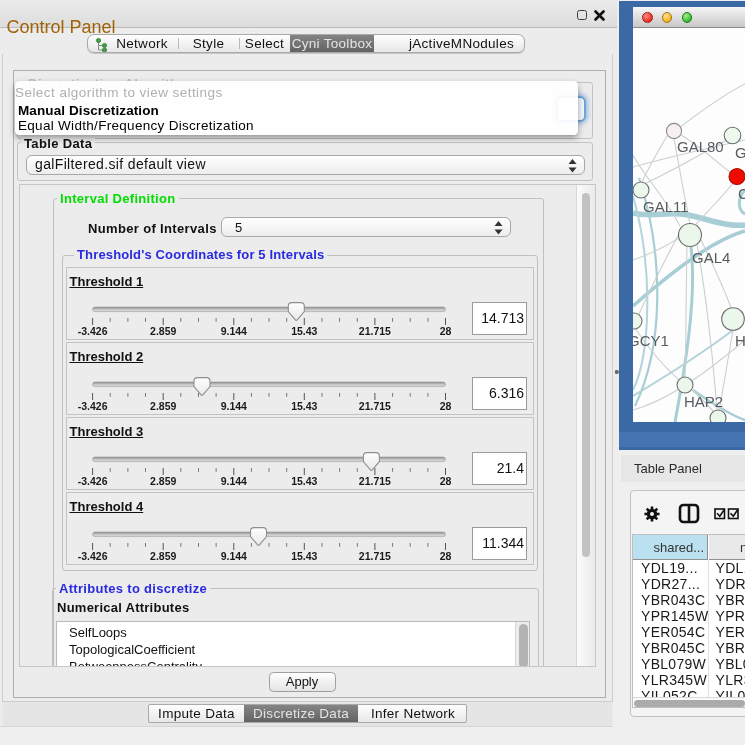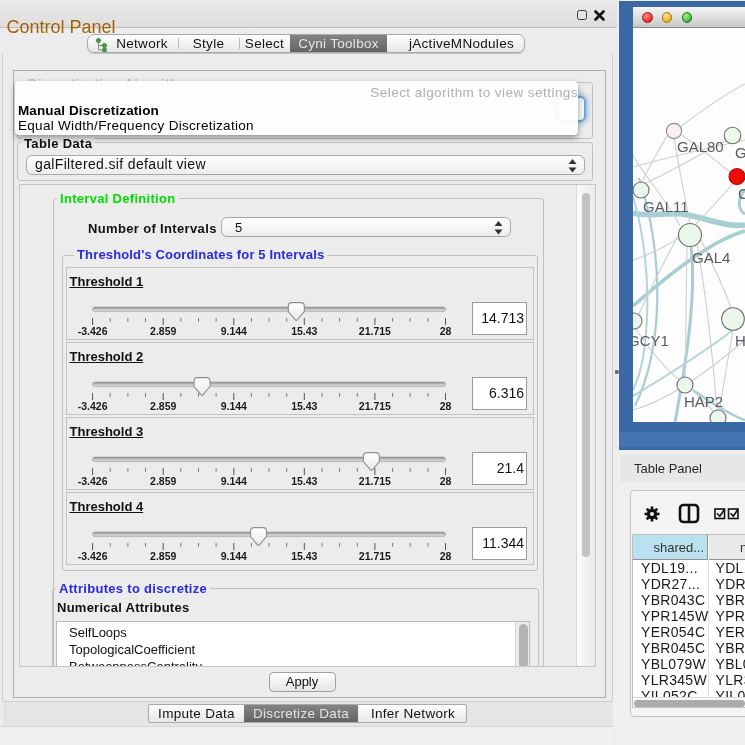--- a/index.html
+++ b/index.html
@@ -36,33 +36,33 @@
     <line x1="3.5" y1="8.5" x2="9" y2="8.5" stroke="#888" stroke-width="1"></line>
     <line x1="3.5" y1="13" x2="9" y2="13" stroke="#888" stroke-width="1"></line>
     <circle cx="3.5" cy="3.5" r="2.1" fill="#44a046" stroke="#2e7d31" stroke-width="0.8"></circle>
     <circle cx="9.5" cy="8.5" r="2.1" fill="#44a046" stroke="#2e7d31" stroke-width="0.8"></circle>
     <circle cx="9.5" cy="13" r="2.1" fill="#44a046" stroke="#2e7d31" stroke-width="0.8"></circle>
   </svg>
   <div class="segsep" style="left:90px"></div>
   <div class="seg" style="left:90px;width:61px;line-height:18px">Style</div>
   <div class="segsep" style="left:151px"></div>
   <div class="seg" style="left:151px;width:51px;line-height:18px">Select</div>
-  <div class="seg dark" style="left:202px;width:97px;line-height:18px">Cyni Toolbox</div>
+  <div class="seg dark" style="left:202px;width:84px;line-height:18px">Cyni Toolbox</div>
   <div class="seg" style="left:309px;width:129px;line-height:18px">jActiveMNodules</div>
 </div>
 
 <div class="abs" style="left:2px;top:54px;width:611px;height:648px;border:1px solid #cdcdcd;border-top:none;background:#ececec"></div>
 <div class="abs" style="left:13px;top:70px;width:593px;height:628px;border:1px solid #aeaeae;background:#ececec"></div>
 
 <div class="abs" style="left:17px;top:82px;width:576px;height:57px;border:1px solid #c2c2c2;border-radius:3px"></div>
 <div class="abs" style="left:25px;top:76px;font-size:13.5px;font-weight:bold;color:#c2c2c2;background:#ececec;padding:0 3px;letter-spacing:0.3px">Discretization Algorithm</div>
 <div class="abs" style="left:556px;top:96px;width:30px;height:26px;border-radius:6px;border:2.5px solid #6fa3d9;background:#f5f8fb;box-shadow:0 0 4px 1.5px rgba(110,160,215,0.6)"></div>
 
 <div class="abs" style="left:15px;top:81px;width:563px;height:54px;background:rgba(255,255,255,0.94);border-radius:4.5px;box-shadow:0 3px 6px rgba(0,0,0,0.38);z-index:50">
-  <div style="position:absolute;left:0;top:4px;width:100%;text-align:right;font-size:13.5px;letter-spacing:0.45px;color:#b0b0b0">Select algorithm to view settings</div>
+  <div style="position:absolute;left:0;top:4px;width:100%;text-align:left;font-size:13.5px;letter-spacing:0.45px;color:#b0b0b0">Select algorithm to view settings</div>
   <div style="position:absolute;left:3px;top:21.5px;font-size:13.5px;font-weight:bold;color:#000;letter-spacing:0.1px">Manual Discretization</div>
   <div style="position:absolute;left:3px;top:36.5px;font-size:13.5px;color:#000;letter-spacing:0.3px">Equal Width/Frequency Discretization</div>
 </div>
 
 <div class="abs" style="left:17px;top:142px;width:576px;height:39px;border:1px solid #c2c2c2;border-radius:3px"></div>
 <div class="gtitle" style="left:21px;top:136px;color:#111;letter-spacing:0.35px">Table Data</div>
 <div class="abs gradcombo" style="left:26px;top:155px;width:559px;height:20px">
   <div style="position:absolute;left:8px;top:0;font-size:14px;line-height:17.5px;color:#111;letter-spacing:0.35px">galFiltered.sif default view</div>
   <svg style="position:absolute;right:6px;top:2px" width="11" height="16">
         <polygon points="5.5,1 9.5,6 1.5,6" fill="#333"></polygon>

